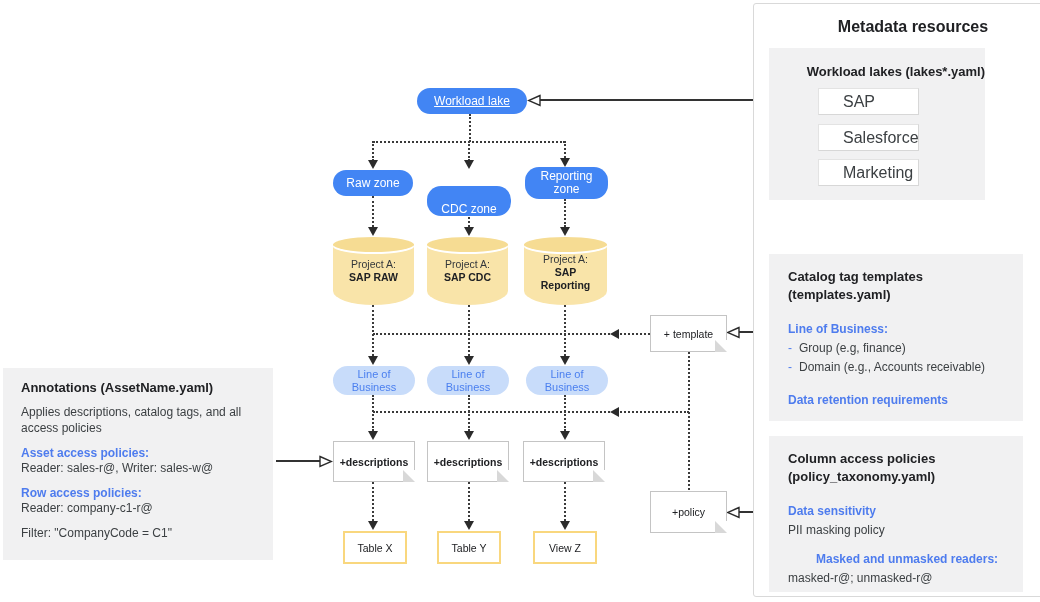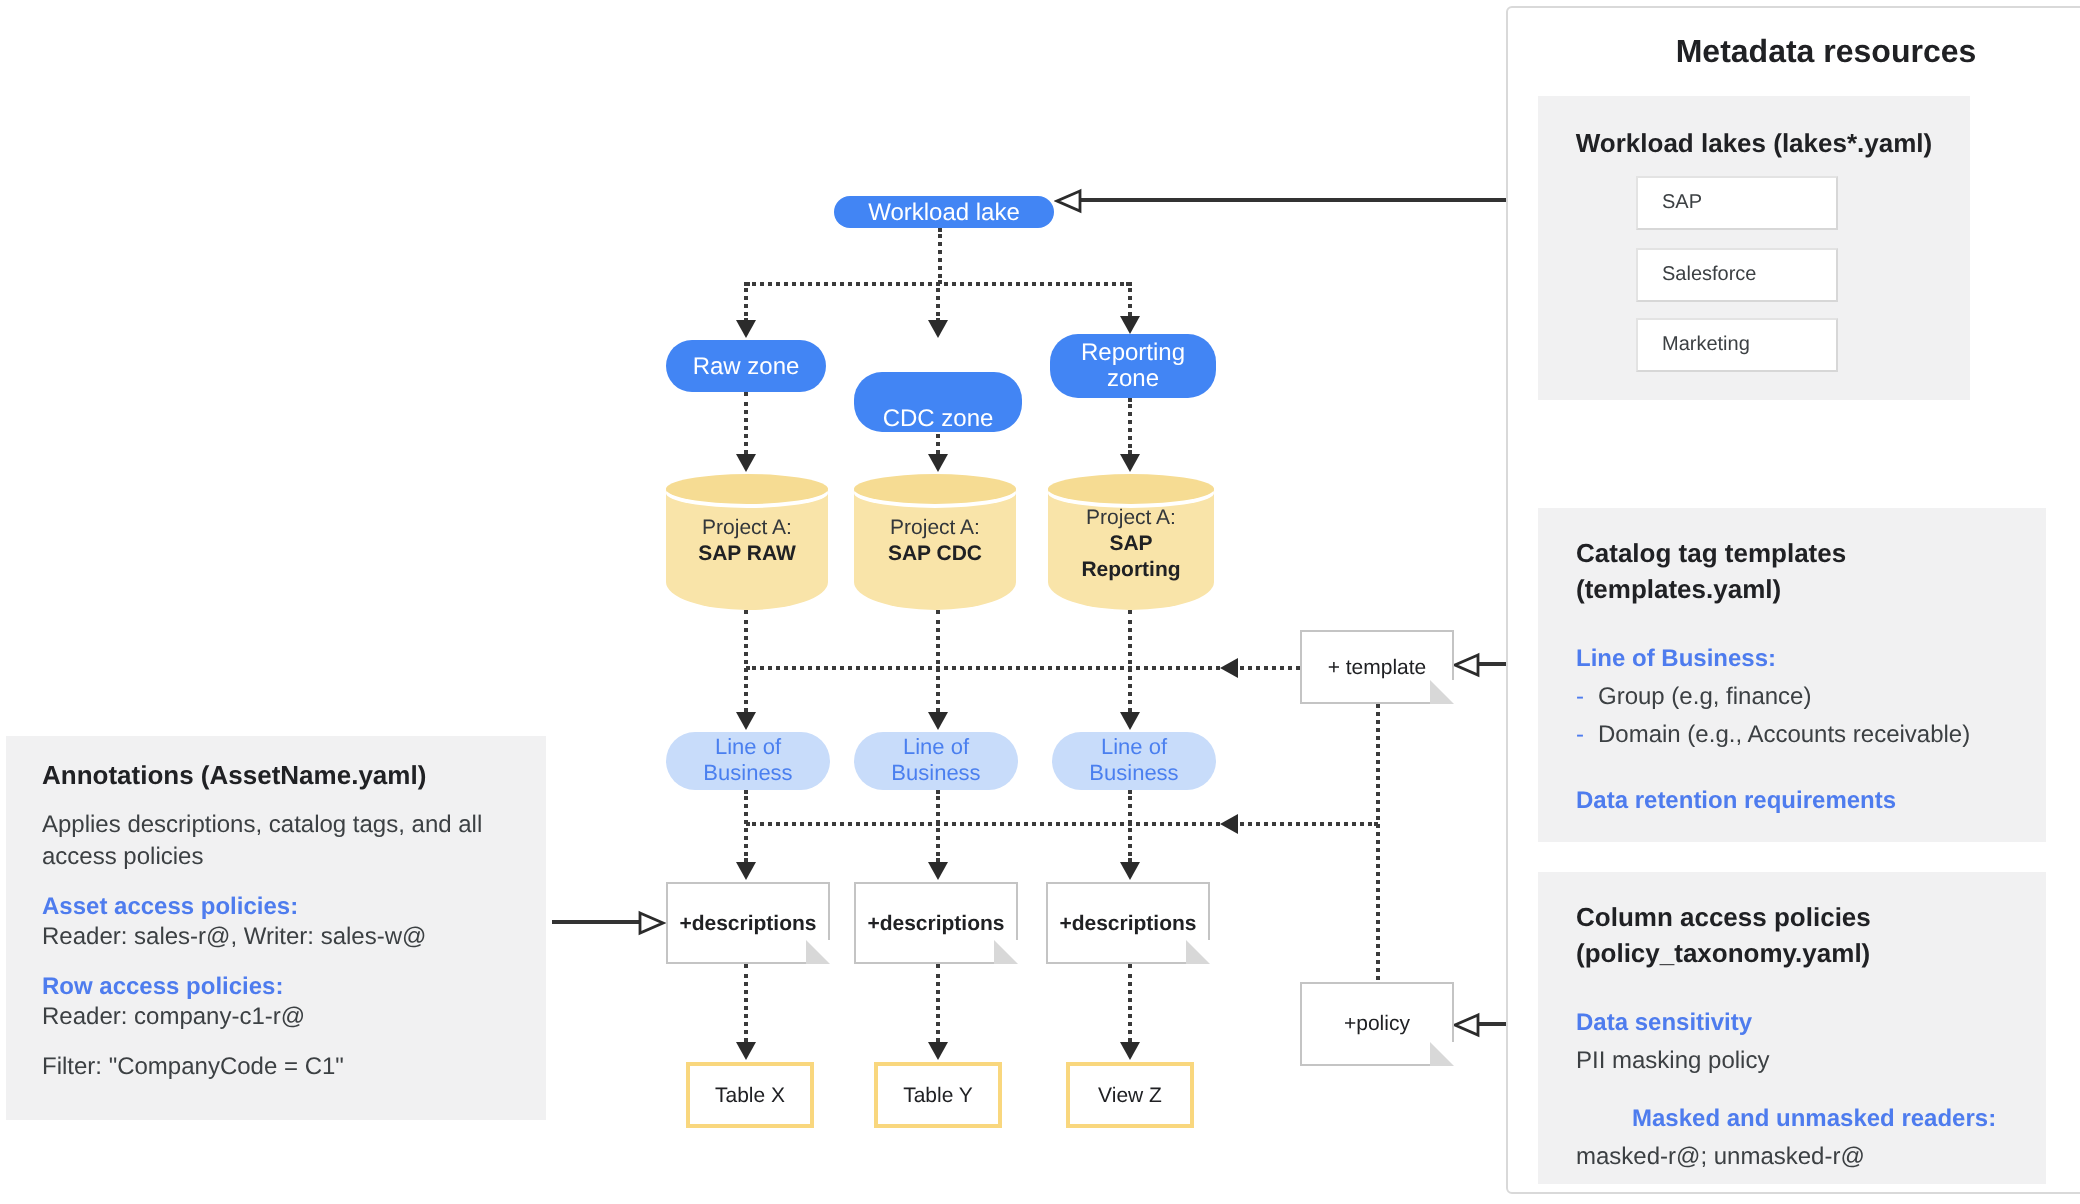--- a/index.html
+++ b/index.html
@@ -55,24 +55,24 @@
   .mt { margin-top:10px; }
 
   
   .right-panel { position:absolute; left:753px; top:3px; width:320px; height:594px;
                  background:#fff; border:1px solid #D9D9D9; border-radius:3px; }
   .right-panel h2 { position:absolute; left:0; right:0; top:14px; text-align:center;
                     font-size:16px; font-weight:bold; color:#202124; }
   .section { position:absolute; background:#F1F1F2; font-size:12px; color:#3C4043; }
   .section h4 { font-size:13px; font-weight:bold; color:#202124; line-height:18px; }
   .s1 { left:15px; top:44px; width:216px; height:152px; }
-  .s1 h4 { text-align:center; margin-top:15px; }
+  .s1 h4 { text-align:right; margin-top:15px; }
   .card { position:absolute; left:49px; width:101px; height:27px; background:#fff;
           border:1px solid #E3E3E3; border-right-color:#D7D7D7; border-bottom-color:#D7D7D7;
-          display:flex; align-items:center; padding-left:12px; font-size:10px; color:#3C4043; }
+          display:flex; align-items:center; padding-left:24px; font-size:16px; color:#3C4043; }
   .s2 { left:15px; top:250px; width:254px; height:167px; padding:14px 0 0 19px; line-height:19px; }
   .s3 { left:15px; top:432px; width:254px; height:156px; padding:14px 0 0 19px; line-height:19px; }
   .bullet { display:flex; }
   .bullet .dash { color:#4E7CEE; width:11px; }
 </style>
 </head>
 <body>
 
 <div id="stage">
 
@@ -134,21 +134,21 @@
   <div class="sv" style="left:739px; top:511px; width:29px;"></div>
   <svg class="hollow" style="left:726px; top:506px;" viewBox="0 0 14 13">
       <polygon points="13,1.5 1.5,6.5 13,11.5" fill="#ffffff" stroke="#2b2b2b" stroke-width="1.4"></polygon>
     </svg>
 
   <div class="sv" style="left:276px; top:460px; width:45px;"></div>
   <svg class="hollow" style="left:319px; top:455px;" viewBox="0 0 14 13">
       <polygon points="1,1.5 12.5,6.5 1,11.5" fill="#ffffff" stroke="#2b2b2b" stroke-width="1.4"></polygon>
     </svg>
 
-  <div class="pill" style="left:417px; top:98px; width:110px; height:16px;">
+  <div class="pill" style="left:417px; top:88px; width:110px; height:26px;text-decoration:underline;">
     <span>Workload lake</span>
   </div>
 
   <div class="pill" style="left:333px; top:170px; width:80px; height:26px;">
     <span>Raw zone</span>
   </div>
   <div class="pill" style="left:427px; top:186px; width:84px; height:30px;align-items:flex-end;">
     <span>CDC zone</span>
   </div>
   <div class="pill" style="left:525px; top:167px; width:83px; height:32px; padding:2px 12px;">

